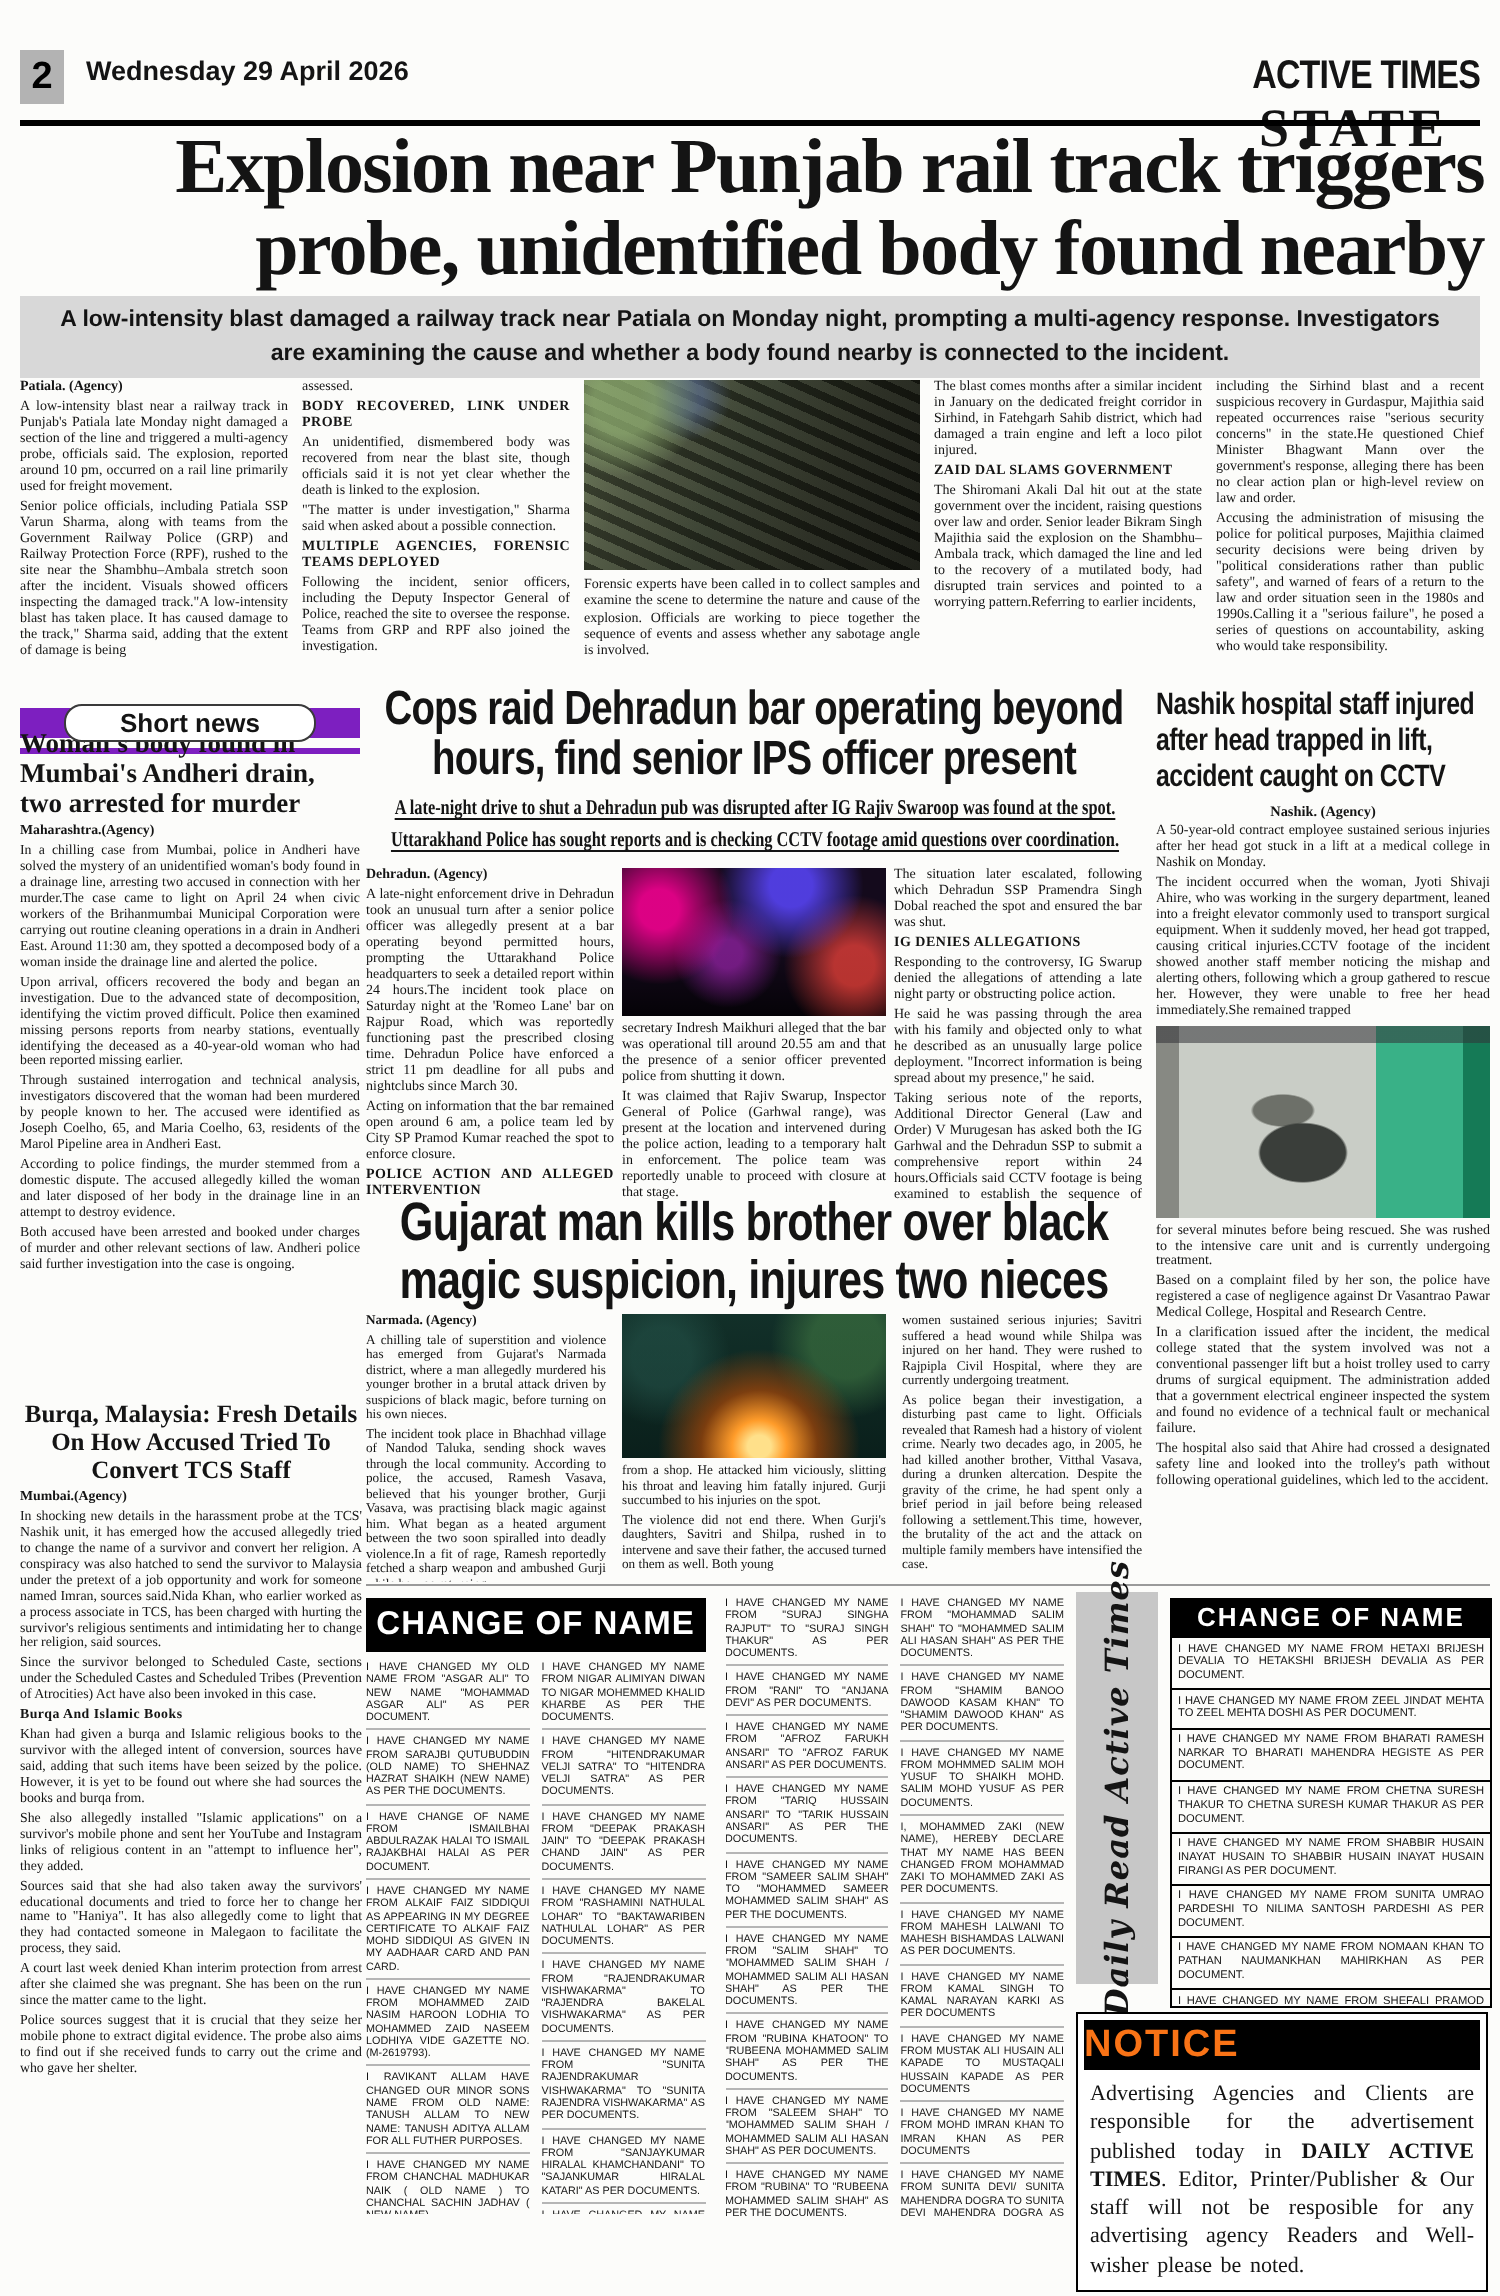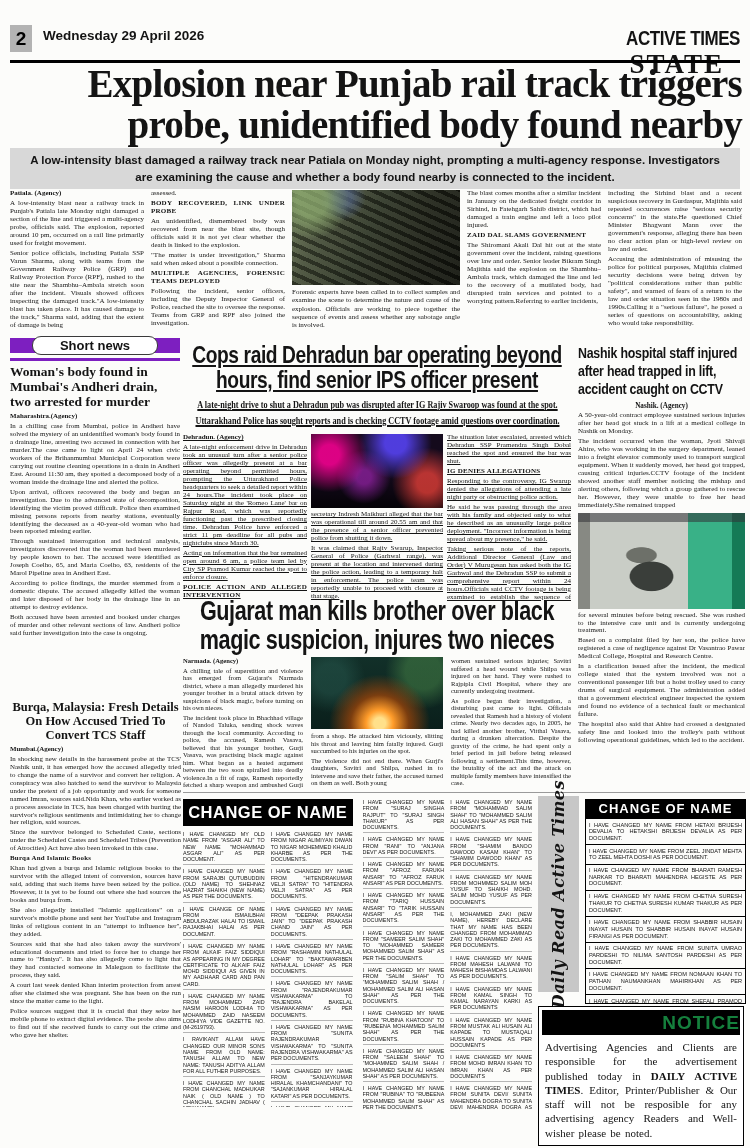--- a/index.html
+++ b/index.html
@@ -47,32 +47,32 @@
      linear-gradient(#123029,#0a1f1b);}
   .photo.cctv{height:96px;margin:3px 0;background:
      linear-gradient(rgba(50,50,55,.55) 0 9%, transparent 9%),
      linear-gradient(90deg,#878983 0 7%, transparent 7%),
      radial-gradient(ellipse at 44% 66%, #3a3e3a 0 16%, transparent 17%),
      radial-gradient(ellipse at 38% 44%, #6d7069 0 10%, transparent 11%),
      linear-gradient(90deg, transparent 66%, #39b187 66% 92%, #157a56 92%),
      #c9cdc6;}
   
   .shortnews{position:absolute;top:336px;left:10px;width:170px;}
-  .sn-row{display:flex;align-items:center;}
+  .sn-row{display:flex;align-items:center;margin-top:16px;}
   .sn-block{width:26px;height:15px;background:#7d1fc0;}
   .sn-label{flex:1;background:#fff;border:1.5px solid #3a3a3a;border-radius:9px;text-align:center;
             font:bold 13px/17px "Liberation Sans",sans-serif;margin:0 -4px;position:relative;z-index:2;}
   .sn-underline{height:3px;background:#7d1fc0;margin-top:3px;}
   .woman{position:absolute;top:364px;left:10px;width:170px;height:334px;overflow:hidden;}
   .woman h2{font:bold 13.5px/1.12 "Liberation Serif",serif;margin:0 0 3px;}
   .woman p,.burqa p{margin:0 0 2px;font-size:6.9px;line-height:1.15;text-align:justify;}
   .burqa{position:absolute;top:700px;left:10px;width:171px;height:414px;overflow:hidden;}
   .burqa h2{font:bold 12.5px/1.12 "Liberation Serif",serif;text-align:center;margin:0 0 3px;}
   
-  .dehradun{position:absolute;top:342px;left:183px;width:388px;text-decoration:underline;}
+  .dehradun{position:absolute;top:342px;left:183px;width:388px;}
   .hl-big{width:486px;margin:0 0 0 -49px;transform:scaleX(.8);transform-origin:50% 0;text-align:center;
           font:bold 24px/1.06 "Liberation Sans",sans-serif;letter-spacing:-0.5px;}
   .hl-big.guj{font-size:27px;}
   .ddeck{margin-top:4px;}
   .ddeck div{width:497px;margin-left:-54px;transform:scaleX(.78);transform-origin:50% 0;
              font:bold 10.5px/1.55 "Liberation Serif",serif;text-align:center;white-space:nowrap;
              text-decoration:underline;text-underline-offset:2px;}
   .dcols{display:flex;gap:4px;margin-top:5px;height:168px;overflow:hidden;}
   .dcols .bcol{flex:1;}
   .dmid{width:132px;flex:none;}
@@ -99,21 +99,21 @@
           display:flex;align-items:center;justify-content:center;}
   .vstrip span{writing-mode:vertical-rl;transform:rotate(180deg);white-space:nowrap;
                font:bold italic 16px "DejaVu Serif",serif;letter-spacing:.5px;}
   .con-right{position:absolute;top:799px;left:585px;width:161px;}
   .cr-head{background:#000;color:#fff;text-align:center;border:1px solid #000;
            font:bold 13px/18px "Liberation Sans",sans-serif;letter-spacing:1px;}
   .cr-box{border:1px solid #000;border-top:none;height:184px;overflow:hidden;}
   .cr-box p{font:5.6px/1.2 "Liberation Sans",sans-serif;text-align:justify;margin:0;
             padding:2.5px 3px;border-bottom:1px solid #000;}
   .notice{position:absolute;top:1006px;left:538px;width:198px;border:1.5px solid #000;background:#fff;padding:3px;}
-  .notice-head{background:#000;color:#15803d;text-align:right;font:bold 19px/25px "Liberation Sans",sans-serif;letter-spacing:1px;}
+  .notice-head{background:#000;color:#f97316;text-align:left;font:bold 19px/25px "Liberation Sans",sans-serif;letter-spacing:1px;}
   .notice-body{font:11px/1.3 "Liberation Serif",serif;text-align:justify;margin:5px 3px 2px;word-spacing:1.5px;}
 </style>
 </head>
 <body>
 
 <div id="page">
 
   <header class="masthead">
     <div class="pgnum">2</div>
     <div class="mdate">Wednesday 29 April 2026</div>
@@ -209,21 +209,21 @@
           </div>
       </div>
       <div class="dmid">
         <div class="photo club"></div>
         <div>
             <p>secretary Indresh Maikhuri alleged that the bar was operational till around 20.55 am and that the presence of a senior officer prevented police from shutting it down.</p>
             <p>It was claimed that Rajiv Swarup, Inspector General of Police (Garhwal range), was present at the location and intervened during the police action, leading to a temporary halt in enforcement. The police team was reportedly unable to proceed with closure at that stage.</p>
           </div>
       </div>
       <div class="bcol">
-          <p>The situation later escalated, arrested which Dehradun SSP Pramendra Singh Dobal reached the spot and ensured the bar was shut.</p>
+          <p>The situation later escalated, following which Dehradun SSP Pramendra Singh Dobal reached the spot and ensured the bar was shut.</p>
           <p class="shd">IG DENIES ALLEGATIONS</p>
           <p>Responding to the controversy, IG Swarup denied the allegations of attending a late night party or obstructing police action.</p>
           <p>He said he was passing through the area with his family and objected only to what he described as an unusually large police deployment. "Incorrect information is being spread about my presence," he said.</p>
           <p>Taking serious note of the reports, Additional Director General (Law and Order) V Murugesan has asked both the IG Garhwal and the Dehradun SSP to submit a comprehensive report within 24 hours.Officials said CCTV footage is being examined to establish the sequence of events and verify competing claims.</p>
         </div>
     </div>
   </section>
 
   <section class="gujarat">
     <h2 class="hl-big guj">Gujarat man kills brother over black magic suspicion, injures two nieces</h2>

